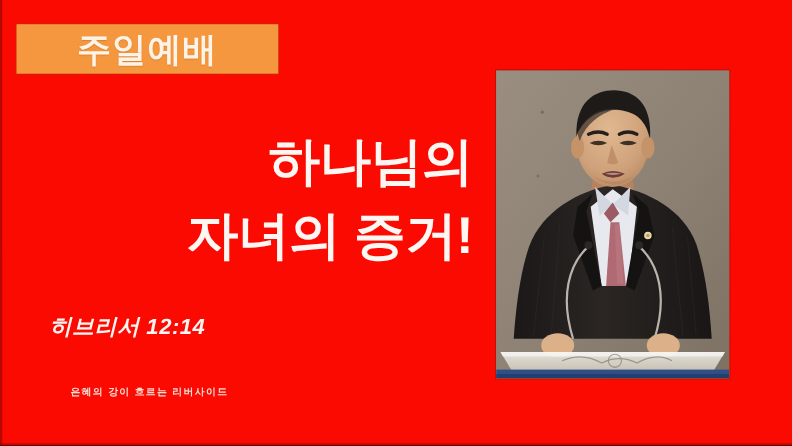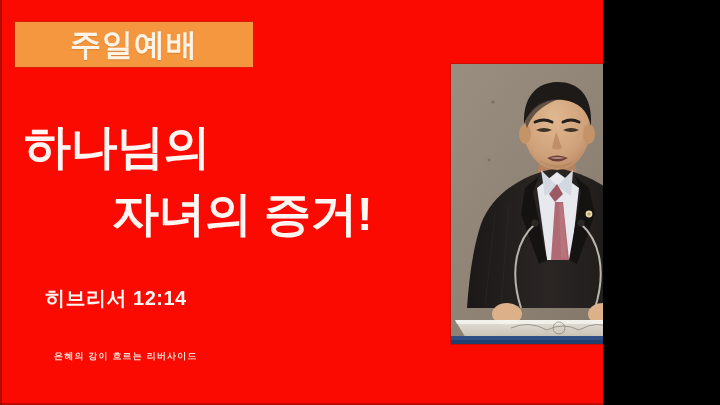--- a/index.html
+++ b/index.html
@@ -3,21 +3,21 @@
 <meta charset="utf-8">
 <title>Sermon Title Card</title>
 <style>
   html, body {
     margin: 0;
     padding: 0;
     background: #000;
   }
   #stage {
     position: relative;
-    width: 603px;
+    width: 720px;
     height: 405px;
     overflow: hidden;
     background: #fa0a00;
     font-family: "Liberation Sans", "DejaVu Sans", sans-serif;
     -webkit-font-smoothing: antialiased;
   }
 
   
   #edge-shade {
     position: absolute;
@@ -60,48 +60,50 @@
     width: 430px;
     z-index: 4;
   }
   .title-line {
     color: #fdf6f2;
     font-size: 47px;
     font-weight: 700;
     line-height: 1.08;
     letter-spacing: -0.5px;
     white-space: nowrap;
+    text-align: right;
   }
   .title-line.l1 { margin-left: 24px; }
   .title-line.l2 { margin-left: 112px; margin-top: 16px; }
 
   
   #ref-block {
     position: absolute;
     left: 45px;
     top: 286px;
     z-index: 4;
+    font-style: italic;
   }
   .ref-line {
     color: #fcf4f0;
     font-size: 20px;
     font-weight: 700;
     line-height: 1.2;
     letter-spacing: 0.5px;
     white-space: nowrap;
   }
   .ref-line.preacher {
     margin-top: 4px;
     letter-spacing: 2px;
   }
 
   
   #church-block {
     position: absolute;
-    left: 54px;
+    left: 64px;
     top: 350px;
     width: 210px;
     z-index: 4;
   }
   .church-line {
     color: #f7dcd2;
     font-size: 9px;
     font-weight: 700;
     line-height: 1.5;
     letter-spacing: 1.2px;

